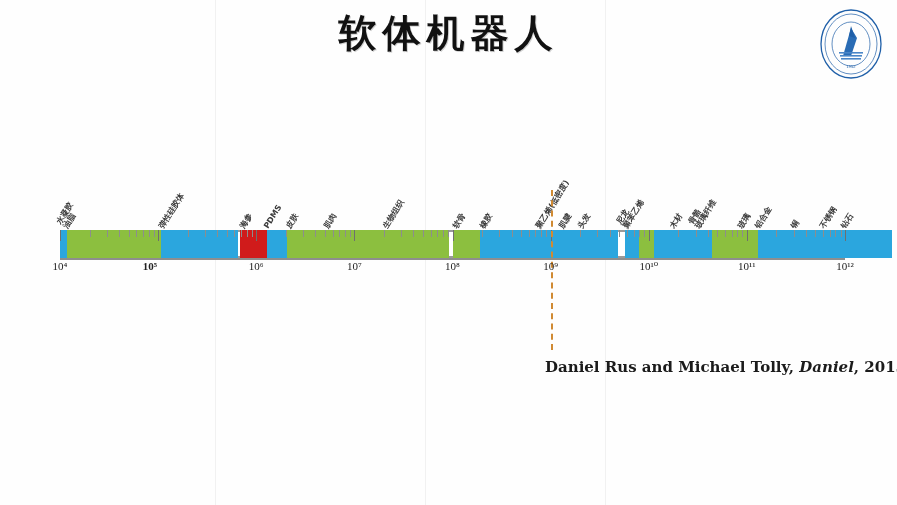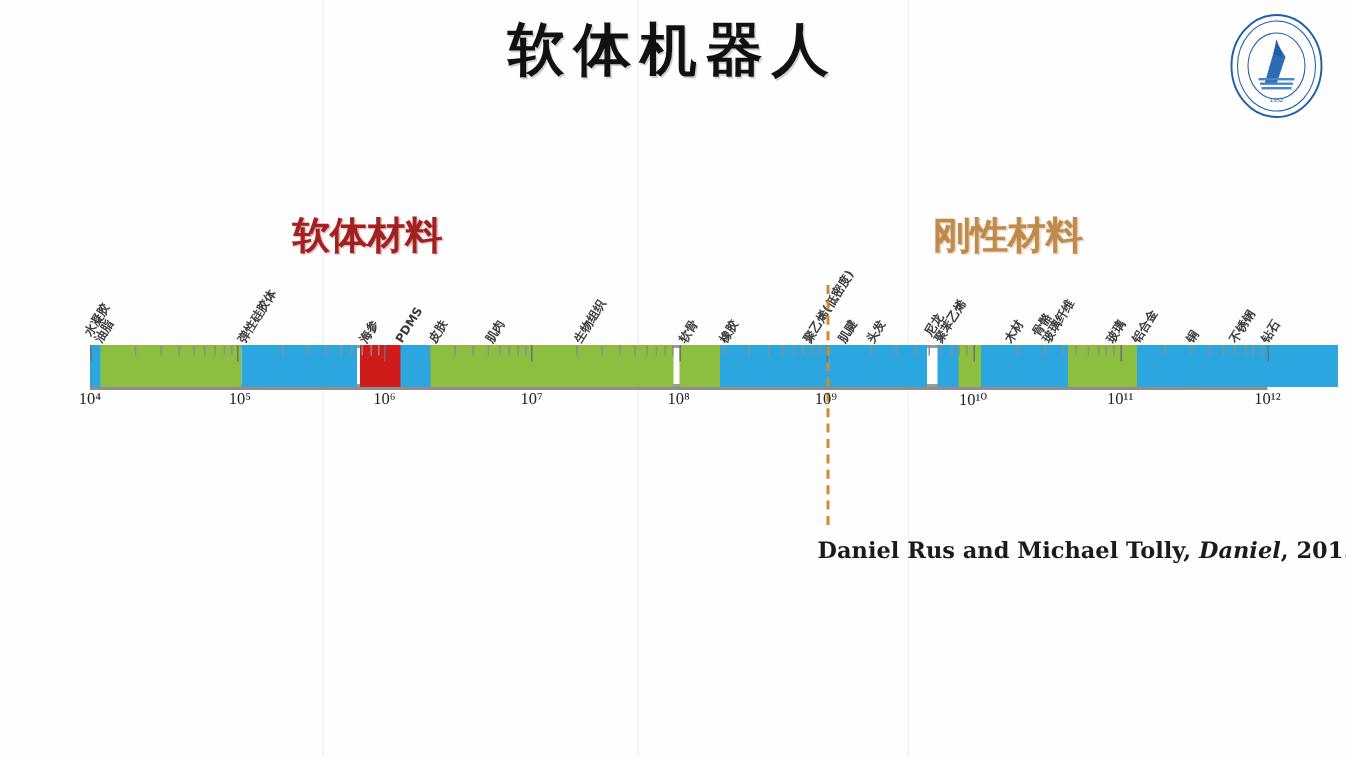--- a/index.html
+++ b/index.html
@@ -92,22 +92,20 @@
       <ellipse cx="34" cy="36" rx="19" ry="22" fill="none" stroke="#1f5fa8" stroke-width="0.7"></ellipse>
       <path d="M26 48 L34 20 L40 30 L34 48 Z" fill="#2a6cb5"></path>
       <path d="M34 18 L38 30 L32 28 Z" fill="#1f5fa8"></path>
       <rect x="22" y="44" width="24" height="1.6" fill="#4a86c8"></rect>
       <rect x="23" y="47" width="22" height="1.6" fill="#4a86c8"></rect>
       <rect x="24" y="50" width="20" height="1.6" fill="#4a86c8"></rect>
       <text x="34" y="60" font-size="4" fill="#1f5fa8" text-anchor="middle">1952</text>
     </svg>
   </div>
 
-  <div class="anno anno-soft">软体材料</div>
-  <div class="anno anno-rigid">刚性材料</div>
 
   <div class="chart">
 
     <div class="scale-wrap">
       <div class="scale-bar"></div>
       <div id="bands">
           <div class="band" style="left: 0px; width: 50.0438px; background: rgb(43, 166, 222);"></div>
           <div class="band" style="left: 7.13636px; width: 94.2px; background: rgb(140, 191, 63);"></div>
           <div class="band" style="left: 101.336px; width: 76.5375px; background: rgb(43, 166, 222);"></div>
           <div class="band" style="left: 179.836px; width: 64.7625px; background: rgb(208, 27, 27);"></div>
@@ -224,21 +222,21 @@
           <div class="mat" style="left: 737.045px;">铜</div>
           <div class="mat" style="left: 765.591px;">不锈钢</div>
           <div class="mat" style="left: 787px;">钻石</div>
         </div>
       <div id="gpa" class="gpa-line" style="left: 490.625px; top: -40px;"></div>
     </div>
 
     <div class="axis-line"></div>
     <div id="axlabels">
         <div class="axlabel" style="left: 5px;">10⁴</div>
-        <div class="axlabel" style="left: 105px;">10⁵</div>
+        <div class="axlabel" style="left: 95px; font-weight: bold;">10⁵</div>
         <div class="axlabel" style="left: 201.25px;">10⁶</div>
         <div class="axlabel" style="left: 299.375px;">10⁷</div>
         <div class="axlabel" style="left: 397.5px;">10⁸</div>
         <div class="axlabel" style="left: 495.625px;">10⁹</div>
         <div class="axlabel" style="left: 593.75px;">10¹⁰</div>
         <div class="axlabel" style="left: 691.875px;">10¹¹</div>
         <div class="axlabel" style="left: 790px;">10¹²</div>
       </div>
 
   </div>

